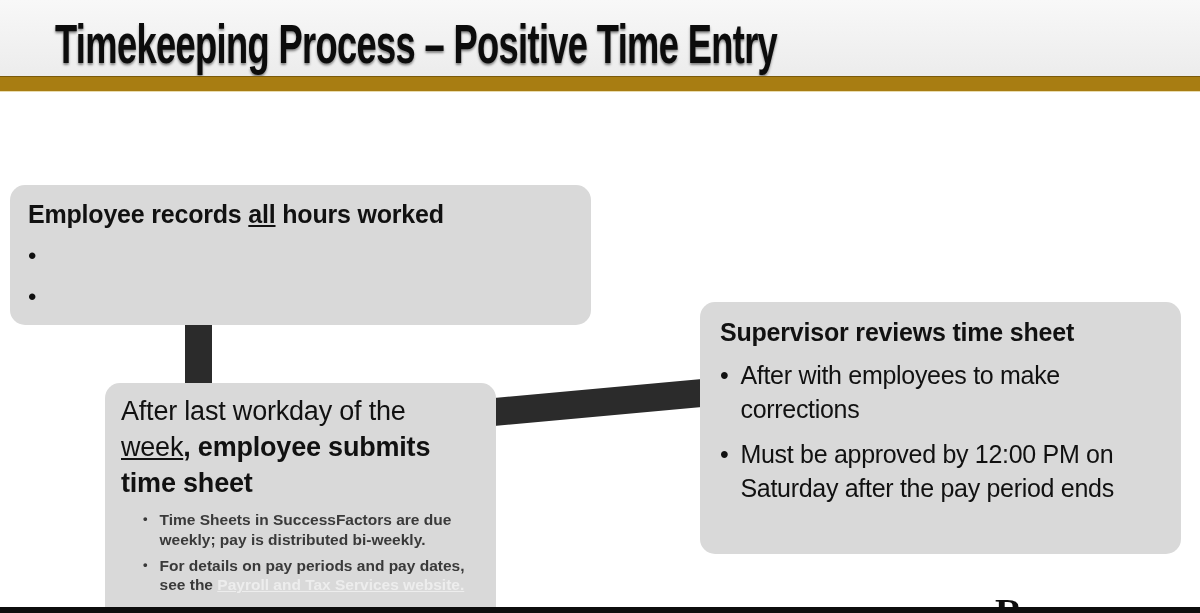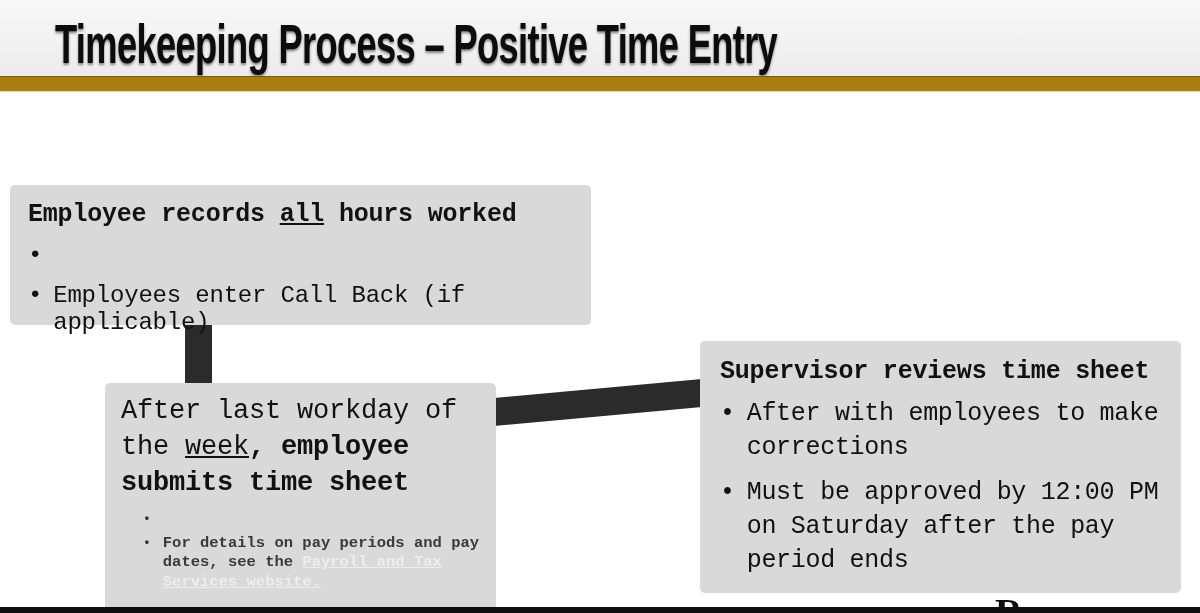--- a/index.html
+++ b/index.html
@@ -15,40 +15,40 @@
                letter-spacing:-1px;transform:scaleX(0.66);transform-origin:left center;
                text-shadow:0 2px 3px rgba(0,0,0,0.45);
                font-family:"Liberation Sans", sans-serif;}
   .gold-bar{position:absolute;left:0;top:76px;width:1200px;height:14px;
             background:#a87d12;border-top:1px solid #7a5a0c;border-bottom:1px solid #e9dcae;}
 
   
   .connector-svg{position:absolute;left:0;top:0;width:1200px;height:613px;z-index:1;pointer-events:none;}
 
   
-  .gbox{position:absolute;background:#d9d9d9;border-radius:5px;z-index:2;color:#111;font-family:Liberation Mono, monospace;}
+  .gbox{position:absolute;background:#d9d9d9;border-radius:15px;z-index:2;color:#111;}
 
   
   .box1{left:10px;top:185px;width:581px;height:140px;padding:15px 18px 0 18px;box-sizing:border-box;}
   .box1 .bh{font-size:25px;font-weight:bold;letter-spacing:-0.2px;}
   .box1 .bullet{display:flex;gap:11px;font-size:24px;margin-top:13px;letter-spacing:-0.2px;}
   .bullet .dot{flex:0 0 auto;}
 
   
   .box2{left:105px;top:383px;width:391px;height:274px;padding:10px 16px 0 16px;box-sizing:border-box;}
   .box2 .bh{font-size:27px;line-height:36px;letter-spacing:-0.2px;max-width:360px;}
   .box2 .bh b{font-weight:bold;}
   .subbullets{margin-top:9px;}
   .subbullet{display:flex;gap:12px;font-size:15.5px;font-weight:bold;color:#3a3a3a;
              line-height:1.28;margin-top:6px;padding-left:22px;max-width:350px;}
   .subbullet .dot{font-size:13px;padding-top:1px;}
   .payroll-link{color:#ededed;text-decoration:underline;cursor:pointer;}
 
   
-  .box3{left:700px;top:302px;width:481px;height:252px;padding:16px 18px 12px 20px;box-sizing:border-box;margin-top:39px;}
+  .box3{left:700px;top:302px;width:481px;height:252px;padding:16px 18px 12px 20px;box-sizing:border-box;}
   .box3 .bh{font-size:25px;font-weight:bold;letter-spacing:-0.2px;}
   .box3 .bullet{display:flex;gap:12px;font-size:25px;line-height:34px;margin-top:11px;letter-spacing:-0.3px;}
 
   .u{text-decoration:underline;}
 
   
   .bottom-bar{position:absolute;left:0;bottom:0;width:1200px;height:6px;background:#0d0d0d;z-index:5;}
   .partial-letter-clip{position:absolute;left:995px;top:596px;width:48px;height:12px;overflow:hidden;z-index:4;}
   .partial-letter-clip span{display:block;font-family:"Liberation Serif", serif;font-weight:bold;
                             font-size:38px;line-height:38px;color:#0d0d0d;margin-top:-3px;}
@@ -70,31 +70,31 @@
 
   <div class="gbox box1">
     <div class="bh">
       <span>Employee records </span><span class="u">all</span><span> hours worked</span>
     </div>
     <div class="bullet">
       <span class="dot">•</span>
     </div>
     <div class="bullet">
       <span class="dot">•</span>
-      <span>Employees enter Call Back (if applicable)</span>
     </div>
   </div>
 
   <div class="gbox box2">
     <div class="bh">
       <span>After last workday of the </span><span class="u">week</span><b><span>, </span><span>employee submits time sheet</span></b>
     </div>
     <div class="subbullets">
       <div class="subbullet">
         <span class="dot">•</span>
+        <span>Time Sheets in SuccessFactors are due weekly; pay is distributed bi-weekly.</span>
       </div>
       <div class="subbullet">
         <span class="dot">•</span>
         <span><span>For details on pay periods and pay dates, see the </span><a class="payroll-link">Payroll and Tax Services website.</a></span>
       </div>
     </div>
   </div>
 
   <div class="gbox box3">
     <div class="bh">Supervisor reviews time sheet</div>

